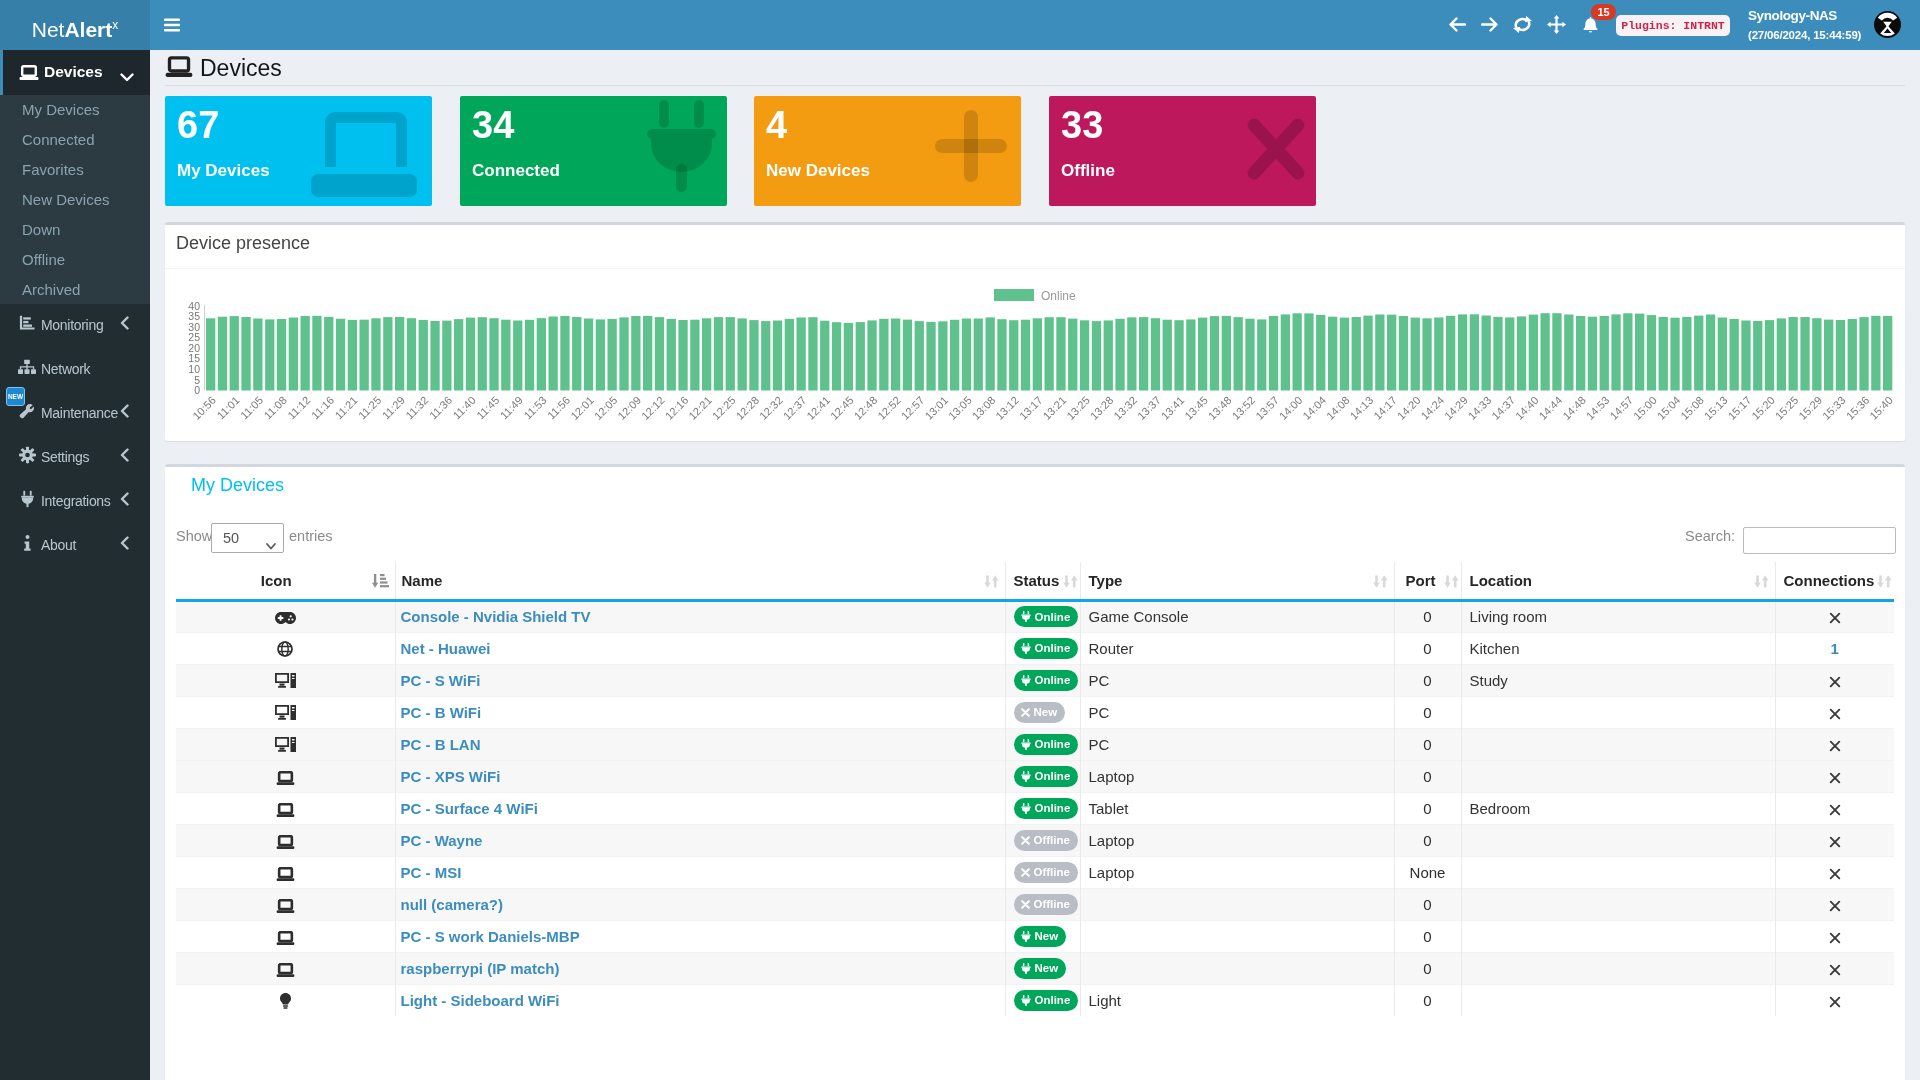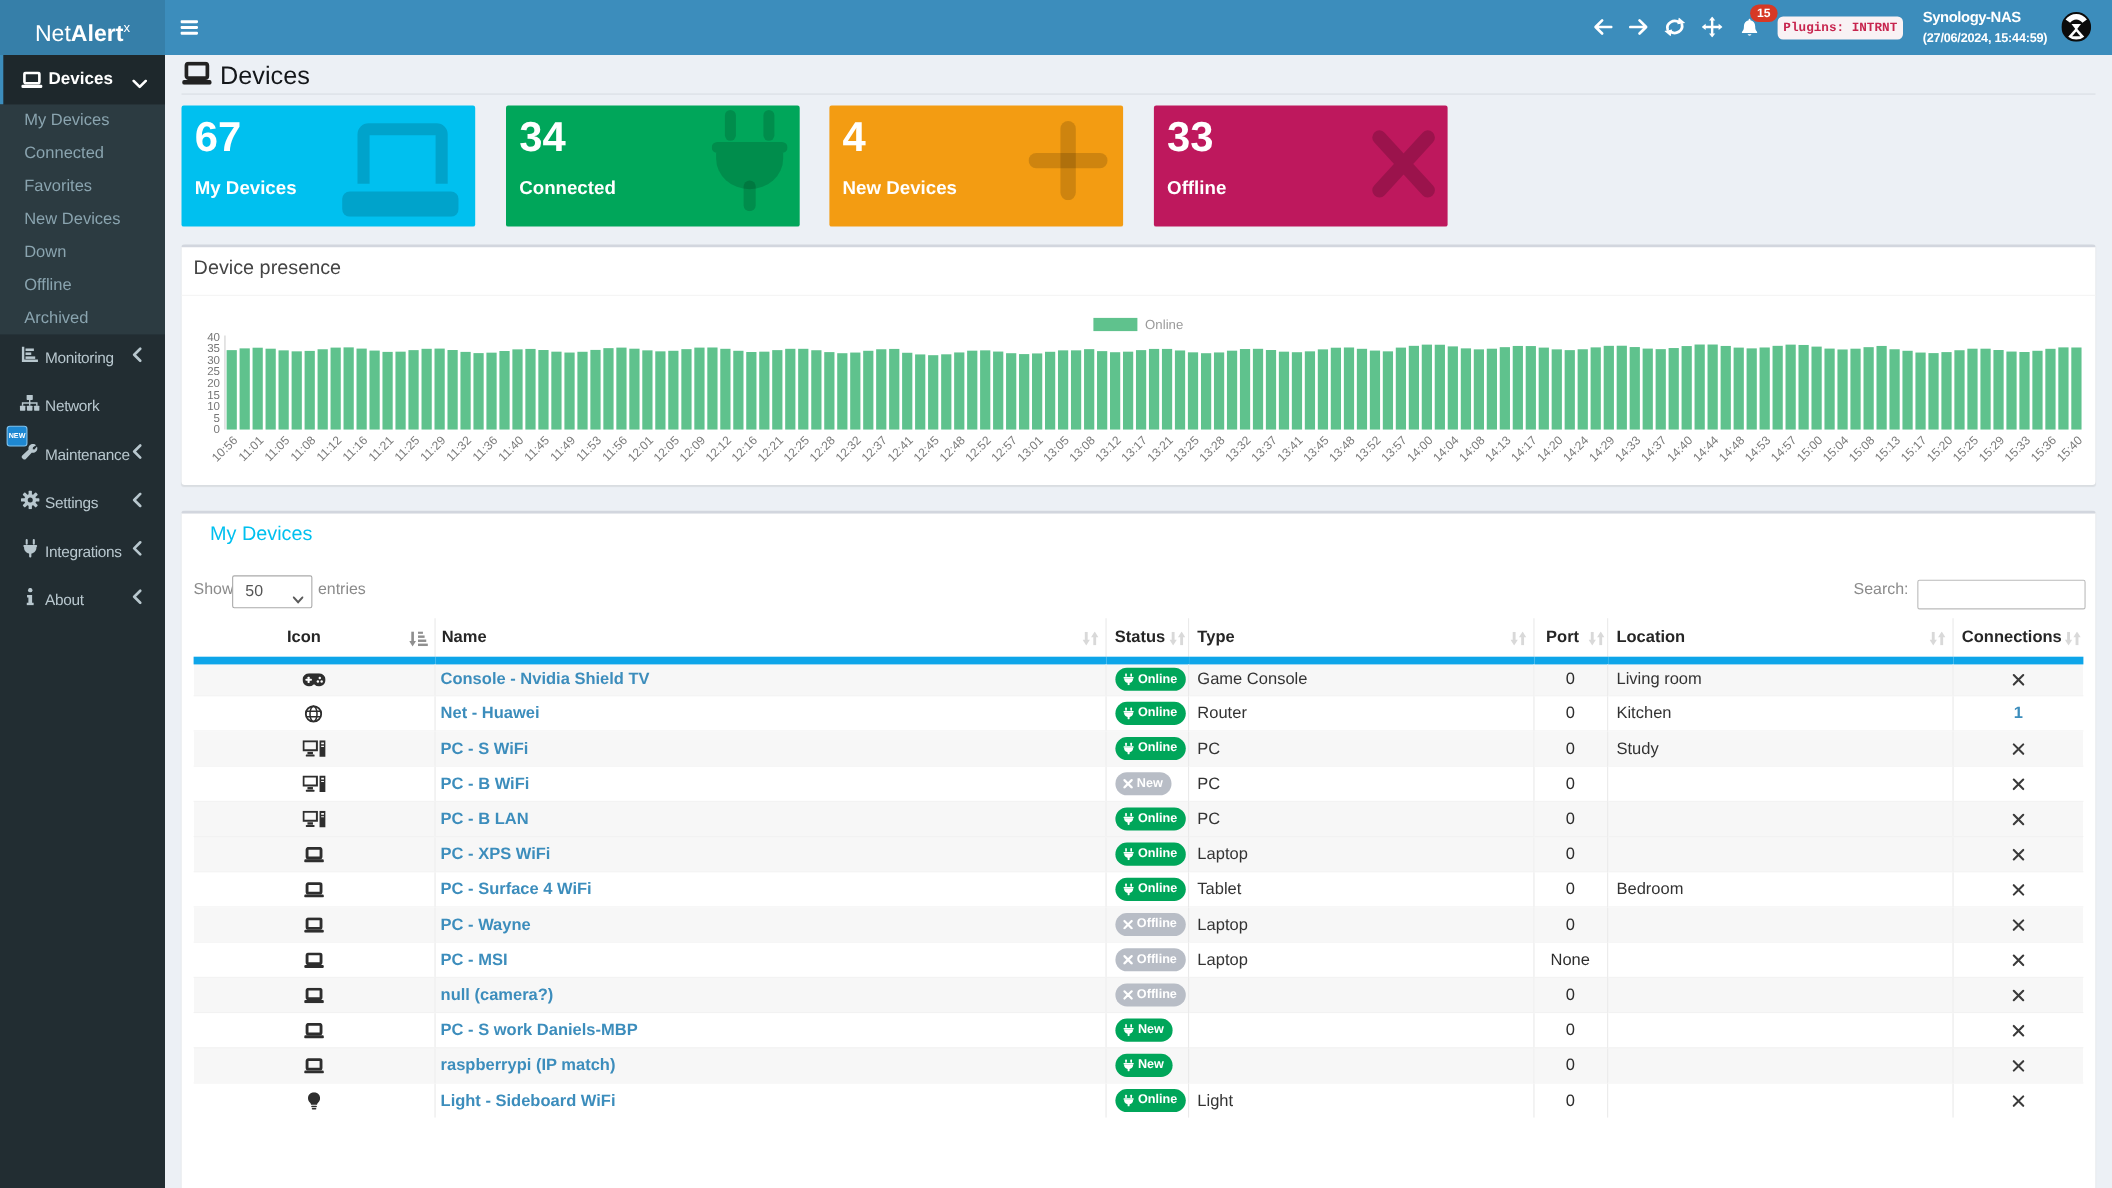--- a/index.html
+++ b/index.html
@@ -54,21 +54,21 @@
 #tp-title { position:absolute; left:26px; top:8px; font-size:18px; color:#00c0ef; }
 .dtlab { position:absolute; color:#8b8b8b; font-size:14.5px; top:61px; }
 #dtselect { position:absolute; left:46px; top:56px; width:73px; height:30px; border:1px solid #aaa;
   border-radius:2px; background:#fff; }
 #dtselect .v { position:absolute; left:11px; top:6px; font-size:14.5px; color:#555; }
 #dtselect .c { position:absolute; right:7px; top:12px; }
 #dtsearch { position:absolute; left:1578px; top:60px; width:153px; height:27px; border:1px solid #bbb;
   border-radius:2px; background:#fff; }
 table { position:absolute; left:11px; top:95px; width:1718px; border-collapse:collapse; table-layout:fixed; }
 th { height:38px; text-align:left; font-size:15px; color:#262626; padding-left:8px;
-  border-bottom:7px solid #0ea5e9; position:relative; }
+  border-bottom:3px solid #0ea5e9; position:relative; }
 th .si { position:absolute; right:6px; top:12px; }
 th .si2 { right:2px; }
 .thc { text-align:center; }
 td { height:32px; font-size:15px; color:#333; padding-left:8px; border-left:1px solid #eaeaea;
   border-top:1px solid #f2f2f2; overflow:hidden; white-space:nowrap; }
 td:first-child { border-left:none; }
 th + th { border-left:1px solid #eaeaea; }
 tr.odd td { background:#f7f7f7; }
 td.tc { text-align:center; padding-left:0; }
 td.tc svg { vertical-align:middle; }

